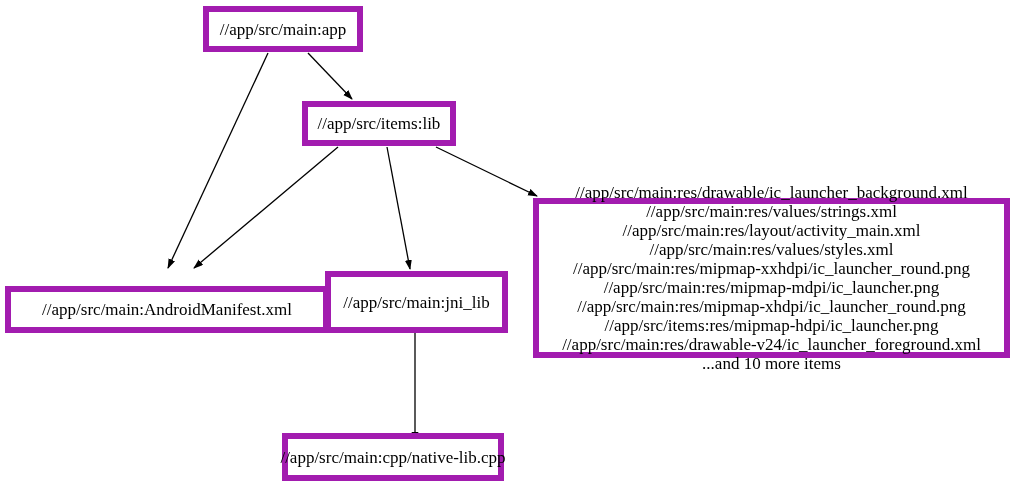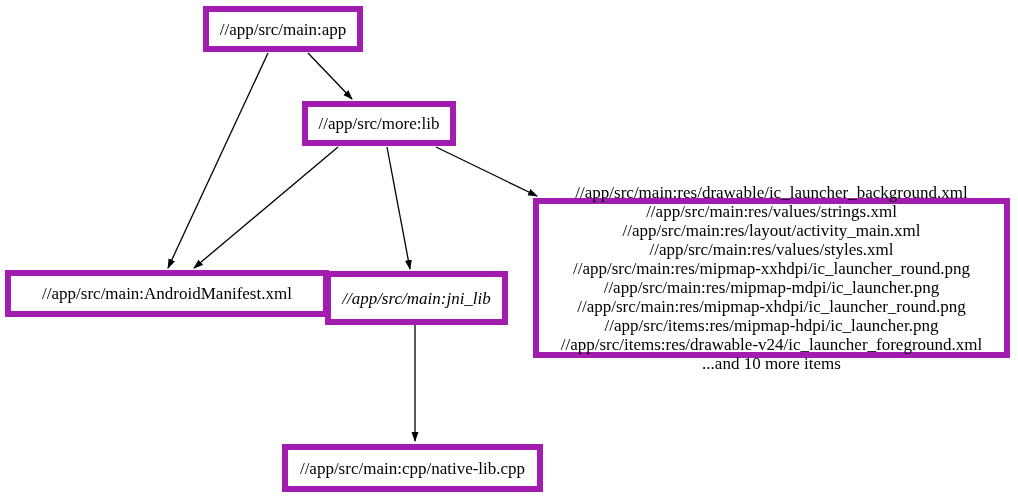--- a/index.html
+++ b/index.html
@@ -32,24 +32,24 @@
     flex-direction: column;
     align-items: center;
     justify-content: center;
     text-align: center;
     font-size: 17px;
     line-height: 19px;
     white-space: nowrap;
   }
   .node-app        { left: 203px; top: 6px;   width: 160px; height: 46px; }
   .node-lib        { left: 302px; top: 101px; width: 154px; height: 45px; }
-  .node-manifest   { left: 5px;   top: 270px; width: 324px; height: 47px; }
-  .node-jni-lib    { left: 325px; top: 271px; width: 183px; height: 54px; font-style: italic; }
+  .node-manifest   { left: 5px;   top: 286px; width: 324px; height: 47px; }
+  .node-jni-lib    { left: 325px; top: 271px; width: 183px; height: 62px; }
   .node-res-group  { left: 533px; top: 198px; width: 477px; height: 160px; }
-  .node-native-cpp { left: 282px; top: 444px; width: 261px; height: 48px; }
+  .node-native-cpp { left: 282px; top: 433px; width: 222px; height: 48px; }
   .node-line { display: block; }
 </style>
 </head>
 <body>
 
 <div class="canvas">
 
   <svg class="edges" viewBox="0 0 1018 496" xmlns="http://www.w3.org/2000/svg">
     <defs>
       <marker id="arrow" markerWidth="10" markerHeight="8" refX="9" refY="3.5" orient="auto" markerUnits="userSpaceOnUse">
@@ -62,41 +62,41 @@
     <line x1="387" y1="147" x2="410" y2="269" stroke="#000000" stroke-width="1.3" marker-end="url(#arrow)"></line>
     <line x1="436" y1="147" x2="537" y2="196" stroke="#000000" stroke-width="1.3" marker-end="url(#arrow)"></line>
     <line x1="415" y1="319" x2="415" y2="441" stroke="#000000" stroke-width="1.3" marker-end="url(#arrow)"></line>
   </svg>
 
   <div class="node node-app">
     <span class="node-line">//app/src/main:app</span>
   </div>
 
   <div class="node node-lib">
-    <span class="node-line">//app/src/more:lib</span>
+    <span class="node-line">//app/src/items:lib</span>
   </div>
 
   <div class="node node-manifest">
     <span class="node-line">//app/src/main:AndroidManifest.xml</span>
   </div>
 
   <div class="node node-jni-lib">
     <span class="node-line">//app/src/main:jni_lib</span>
   </div>
 
   <div class="node node-res-group">
     <span class="node-line">//app/src/main:res/drawable/ic_launcher_background.xml</span>
     <span class="node-line">//app/src/main:res/values/strings.xml</span>
     <span class="node-line">//app/src/main:res/layout/activity_main.xml</span>
     <span class="node-line">//app/src/main:res/values/styles.xml</span>
     <span class="node-line">//app/src/main:res/mipmap-xxhdpi/ic_launcher_round.png</span>
     <span class="node-line">//app/src/main:res/mipmap-mdpi/ic_launcher.png</span>
     <span class="node-line">//app/src/main:res/mipmap-xhdpi/ic_launcher_round.png</span>
     <span class="node-line">//app/src/items:res/mipmap-hdpi/ic_launcher.png</span>
-    <span class="node-line">//app/src/items:res/drawable-v24/ic_launcher_foreground.xml</span>
+    <span class="node-line">//app/src/main:res/drawable-v24/ic_launcher_foreground.xml</span>
     <span class="node-line">...and 10 more items</span>
   </div>
 
   <div class="node node-native-cpp">
     <span class="node-line">//app/src/main:cpp/native-lib.cpp</span>
   </div>
 
 </div>
 
 </body></html>

